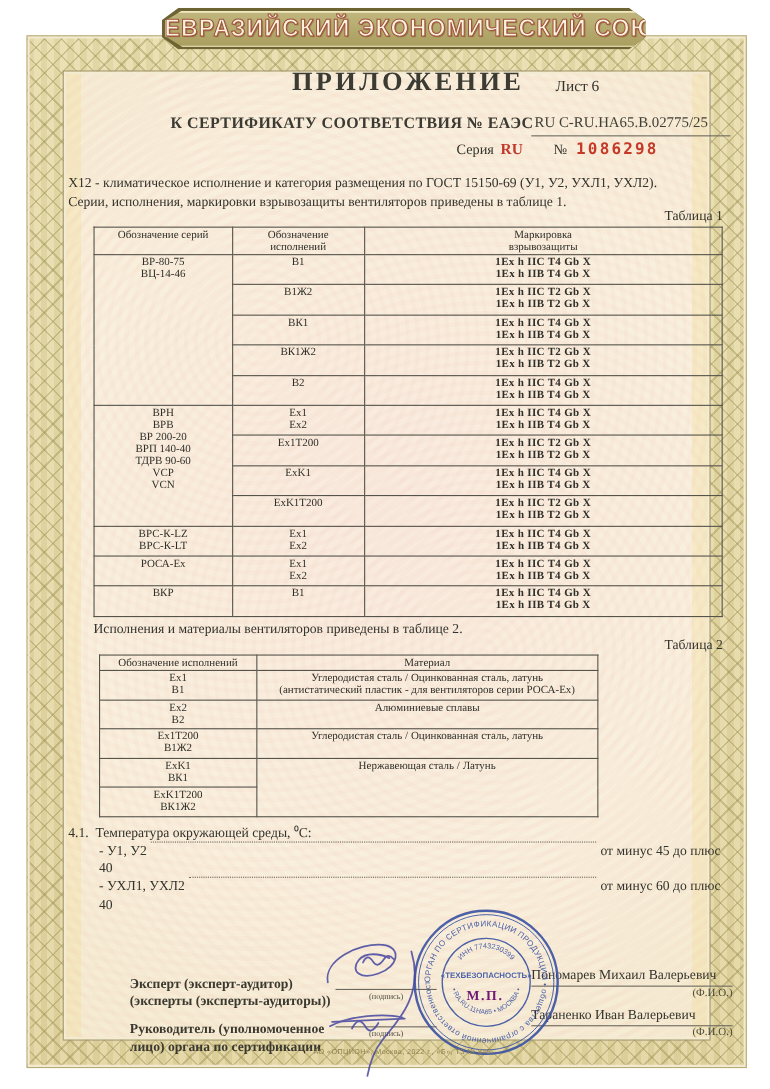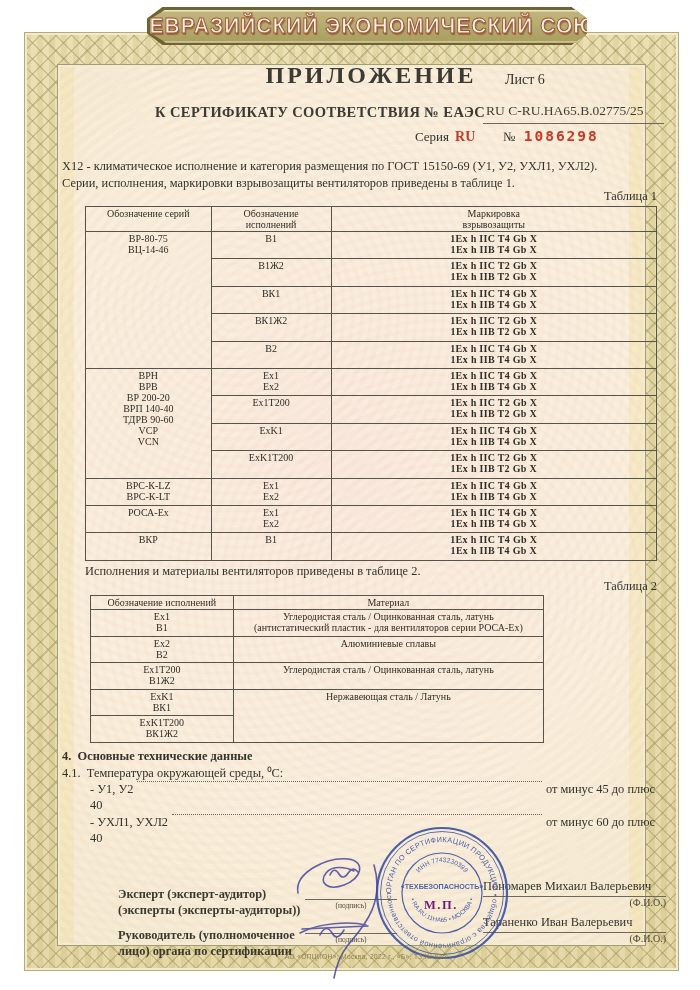--- a/index.html
+++ b/index.html
@@ -350,21 +350,20 @@
         <tr>
           <td class="c-exec">
             <div>ExK1T200</div>
             <div>ВК1Ж2</div>
           </td>
         </tr>
       </tbody>
   </table>
 
   <div class="section4">
-    <div class="s4-heading">4.  Основные технические данные</div>
     <div class="s4-item">4.1.  Температура окружающей среды, ⁰С:</div>
     <div id="s4lines">
         <div class="leader-row">
        <span class="ll">- У1, У2</span>
        <span class="dots"></span>
        <span class="lv">от минус 45 до плюс</span>
      </div>
      <div class="wrapval">40</div>
         <div class="leader-row">
        <span class="ll">- УХЛ1, УХЛ2</span>

